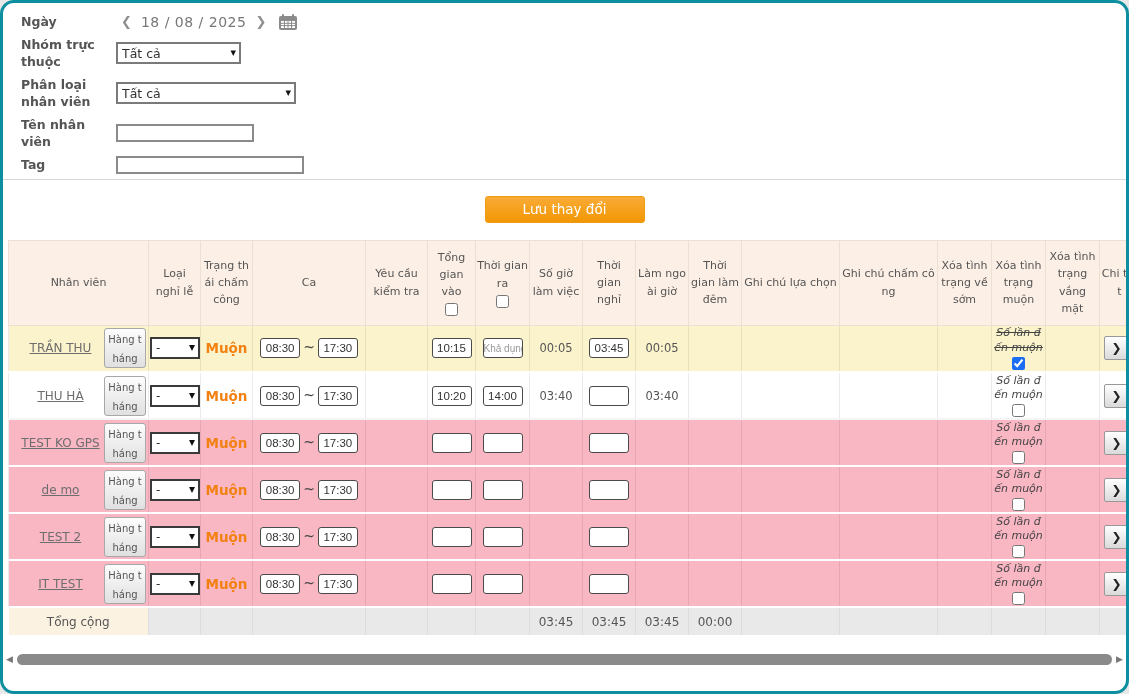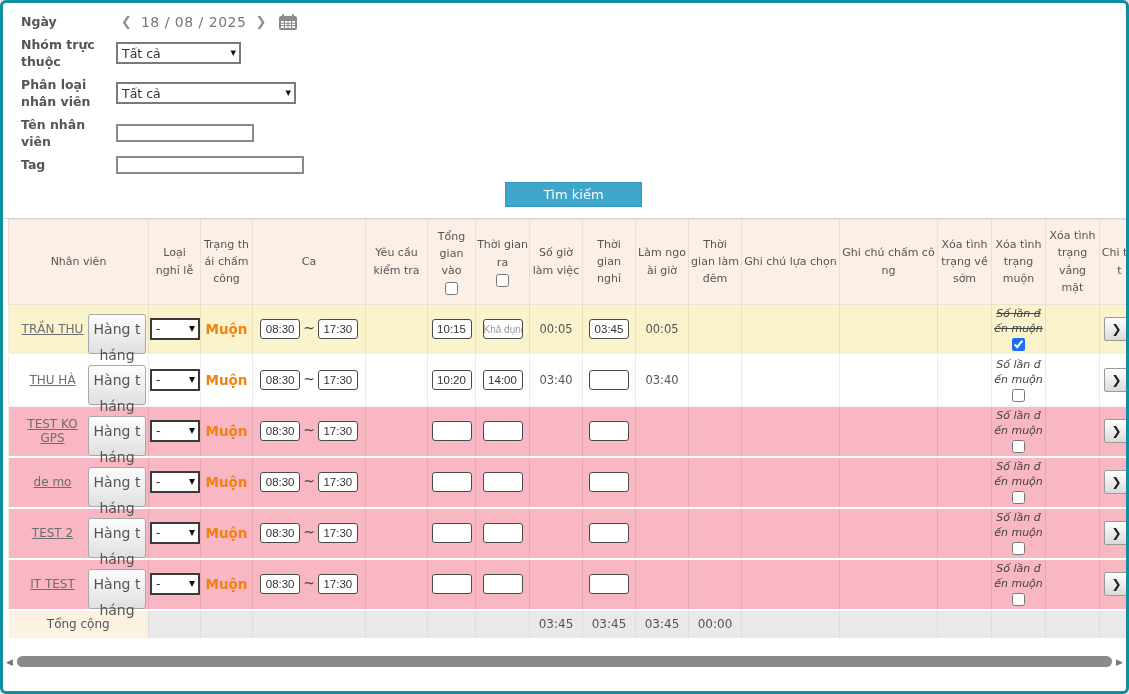--- a/index.html
+++ b/index.html
@@ -1,18 +1,18 @@
 <!DOCTYPE html>
 <html><head>
 <meta charset="utf-8">
 <style>
   * { box-sizing: border-box; }
   body { margin:0; background:#e8e8e8; font-family:"DejaVu Sans","Liberation Sans",sans-serif; }
   .page { width:1129px; height:694px; margin:0 auto; background:#fff;
-          border:3px solid #0d8fa0; border-radius:6px; overflow:hidden; }
+          border:3px solid #0d8fa0; border-radius:14px; overflow:hidden; }
 
   
   .filter-form { padding:10px 0 0 18px; }
   .f-row { display:flex; align-items:center; margin-bottom:5px; }
   .f-label { width:95px; font-size:12.5px; font-weight:bold; color:#555; line-height:1.4; flex:none; }
   .date-nav { display:flex; align-items:center; gap:9px; margin-left:5px; }
   .nav-arrow { color:#8f8f8f; font-size:13px; font-weight:bold; cursor:pointer; }
   .date-text { font-size:14px; color:#777; letter-spacing:0.5px; }
   .cal { display:inline-flex; margin-left:4px; cursor:pointer; }
 
@@ -47,23 +47,23 @@
           border-left:1px solid rgba(0,0,0,0.08); border-right:1px solid rgba(0,0,0,0.08);
           border-bottom:2px solid #fff; vertical-align:middle; }
   tr.r-yellow td { background:#faf3cc; }
   tr.r-white  td { background:#ffffff; border-bottom:2px solid #f5f5f5; }
   tr.r-pink   td { background:#f9b6c3; }
 
   .c-name { padding:0 2px 0 8px; }
   .c-name-inner { display:flex; align-items:center; }
   .emp-link { flex:1; text-align:center; color:#6e6e6e; text-decoration:underline;
           font-size:12px; cursor:pointer; }
-  .month-btn { flex:none; width:58px; height:40px; font-size:14px; color:#555;
+  .month-btn { flex:none; width:42px; height:40px; font-size:10px; color:#555;
           background:linear-gradient(#fdfdfd,#e0e0e0); border:1px solid #a8a8a8; border-radius:3px;
-          line-height:1.9; word-break:break-all; padding:1px 3px; cursor:pointer; font-family:inherit;margin-top:9px; }
+          line-height:1.9; word-break:break-all; padding:1px 3px; cursor:pointer; font-family:inherit; }
 
   select.row-select { appearance:none; -webkit-appearance:none; width:50px; height:22px;
           border:2px solid #3a3a3a; font-size:12px; color:#333; background:#fff; border-radius:0;
           padding:0 16px 0 4px; font-family:inherit; }
   .row-arrow { font-size:12px; }
 
   .status-text { color:#f28111; font-weight:bold; font-size:13.5px; }
   .c-shift { white-space:nowrap; }
   .tin { width:40px; height:20px; border:1.5px solid #4a4a4a; border-radius:3px; text-align:center;
           font-size:11.5px; color:#333; background:#fff; padding:0; font-family:Liberation Sans, sans-serif; }
@@ -131,27 +131,27 @@
       </span>
     </div>
     <div class="f-row">
       <div class="f-label">Tên nhân viên</div>
       <input class="f-input w138" style="">
     </div>
     <div class="f-row">
       <div class="f-label">Tag</div>
       <input class="f-input w188" style="">
     </div>
-    <div class="search-row">
-      <button class="btn-search">Tìm kiếm</button>
-    </div>
   </div>
 
   <div class="divider"></div>
 
+  <div class="save-row top">
+    <button class="btn-save">Lưu thay đổi</button>
+  </div>
 
   <div class="table-wrap">
     <table>
       <colgroup>
         <col style="width:140px">
           <col style="width:52px">
           <col style="width:52px">
           <col style="width:113px">
         <col style="width:62px">
           <col style="width:48px">

